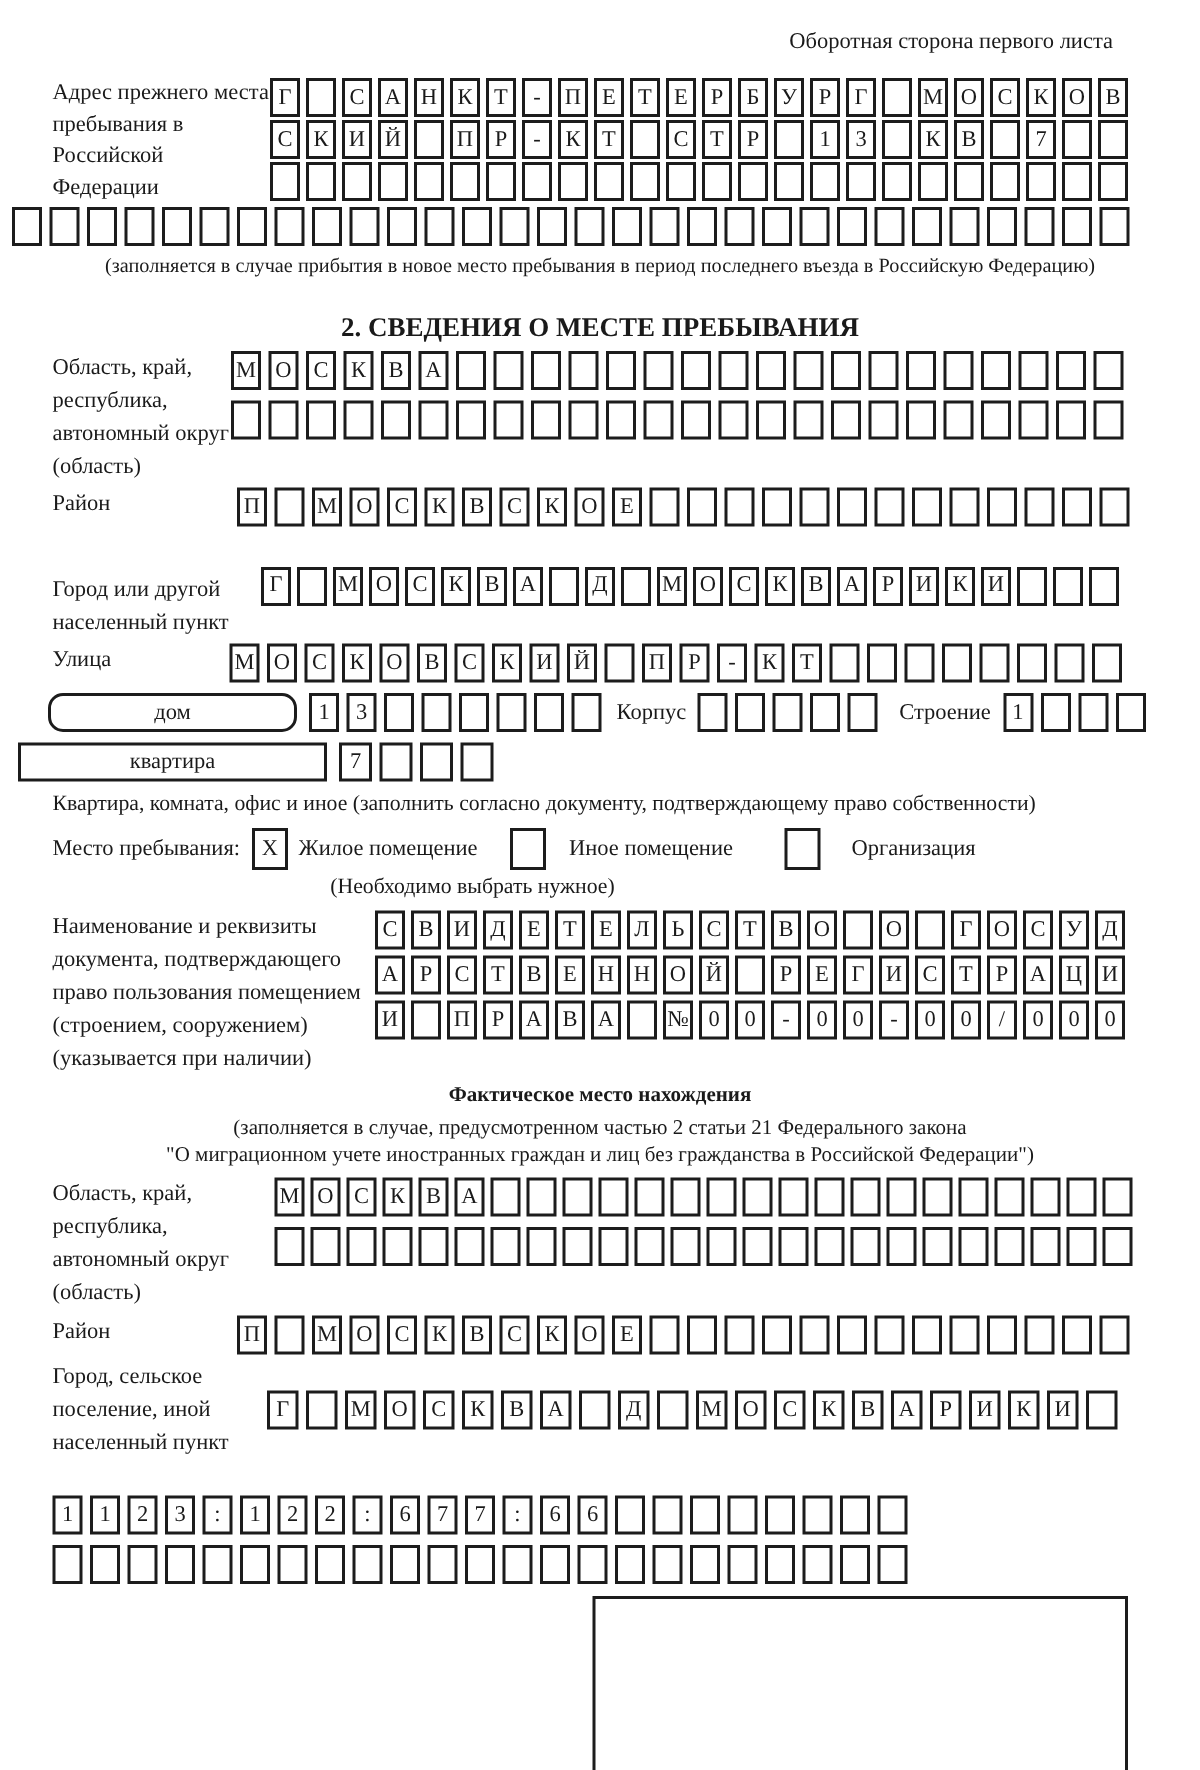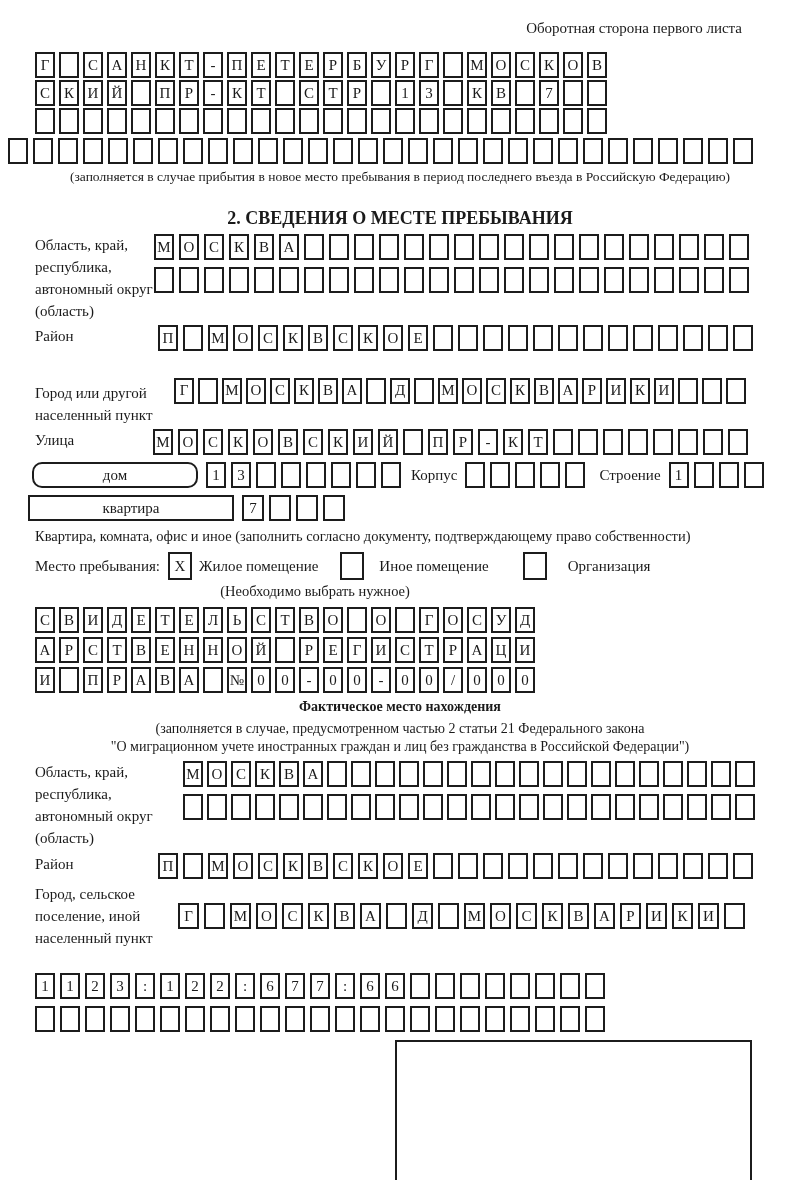--- a/index.html
+++ b/index.html
@@ -61,20 +61,21 @@
   .mt7 { margin-top: 7px; }
 </style>
 </head>
 <body>
 
 <div class="page">
 
   <div class="side-note">Оборотная сторона первого листа</div>
 
   <div class="row" style="margin-top:15px;">
+    <div class="lbl" style="width:145px; line-height:21px;">Адрес прежнего места пребывания в Российской Федерации</div>
     <div class="grid-col">
       <div class="cells">
           <div class="cell">Г</div>
           <div class="cell"></div>
           <div class="cell">С</div>
           <div class="cell">А</div>
           <div class="cell">Н</div>
           <div class="cell">К</div>
           <div class="cell">Т</div>
           <div class="cell">-</div>
@@ -355,21 +356,21 @@
       </div>
     <div class="lbl" style="margin-left:14px;">Строение</div>
     <div class="cells g25" style="margin-left:8px;">
         <div class="cell">1</div>
         <div class="cell"></div>
         <div class="cell"></div>
         <div class="cell"></div>
       </div>
   </div>
 
-  <div class="row vcenter" style="margin-left:28px; margin-top:7px;text-align:center;">
+  <div class="row vcenter" style="margin-left:12px; margin-top:7px;text-align:center;">
     <div class="boxfield" style="width:206px;">квартира</div>
     <div class="cells g27" style="margin-left:8px;">
         <div class="cell">7</div>
         <div class="cell"></div>
         <div class="cell"></div>
         <div class="cell"></div>
       </div>
   </div>
   <div class="caption-l" style="margin-top:7px;">Квартира, комната, офис и иное (заполнить согласно документу, подтверждающему право собственности)</div>
 
@@ -378,20 +379,21 @@
     <span class="checkbox" style="margin-left:8px;">X</span>
     <span style="margin-left:7px;">Жилое помещение</span>
     <span class="checkbox" style="margin-left:22px;"></span>
     <span style="margin-left:15px;">Иное помещение</span>
     <span class="checkbox" style="margin-left:34px;"></span>
     <span style="margin-left:21px;">Организация</span>
   </div>
   <div class="caption-c" style="margin-left:35px; width:560px; margin-top:3px; font-size:14.5px;">(Необходимо выбрать нужное)</div>
 
   <div class="row" style="margin-top:7px;">
+    <div class="lbl" style="width:215px;">Наименование и реквизиты документа, подтверждающего право пользования помещением (строением, сооружением) (указывается при наличии)</div>
     <div>
       <div class="cells">
           <div class="cell">С</div>
           <div class="cell">В</div>
           <div class="cell">И</div>
           <div class="cell">Д</div>
           <div class="cell">Е</div>
           <div class="cell">Т</div>
           <div class="cell">Е</div>
           <div class="cell">Л</div>

